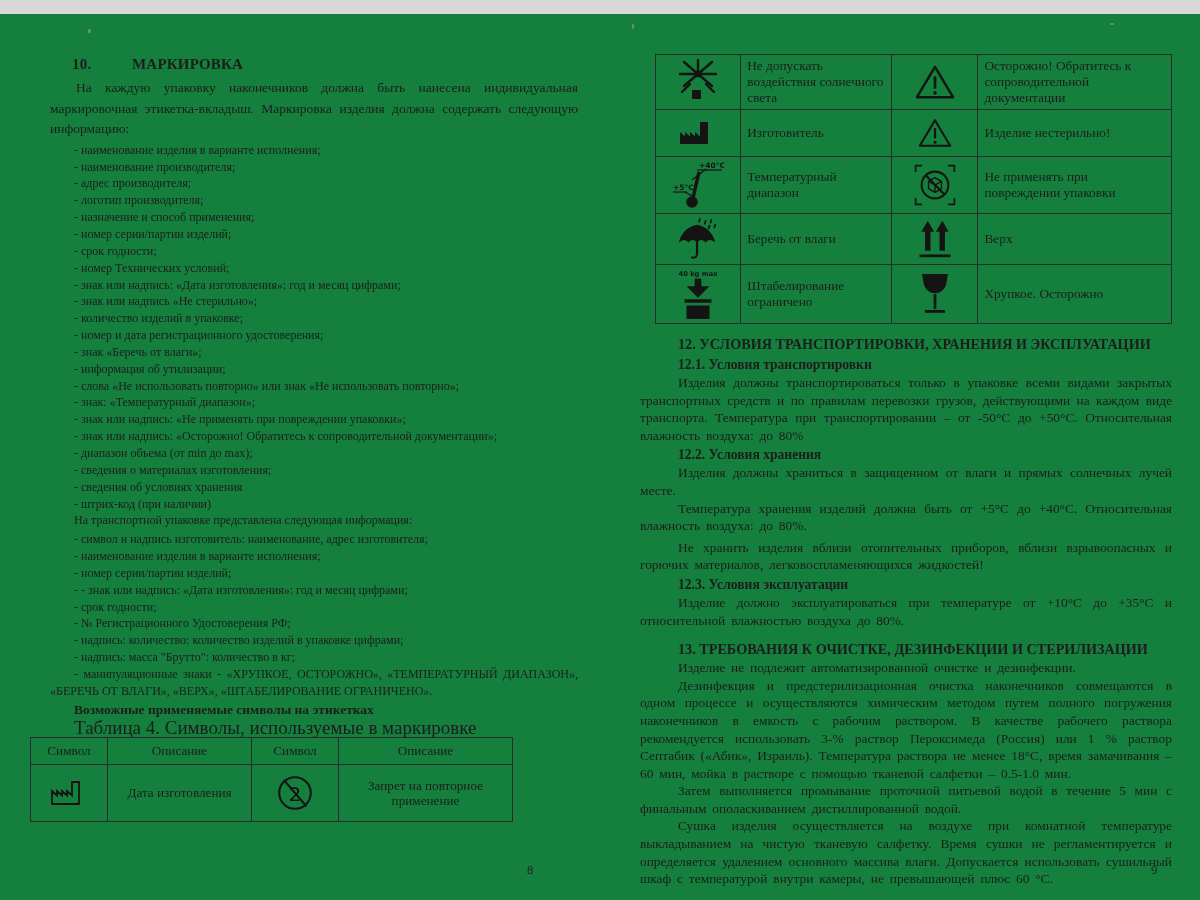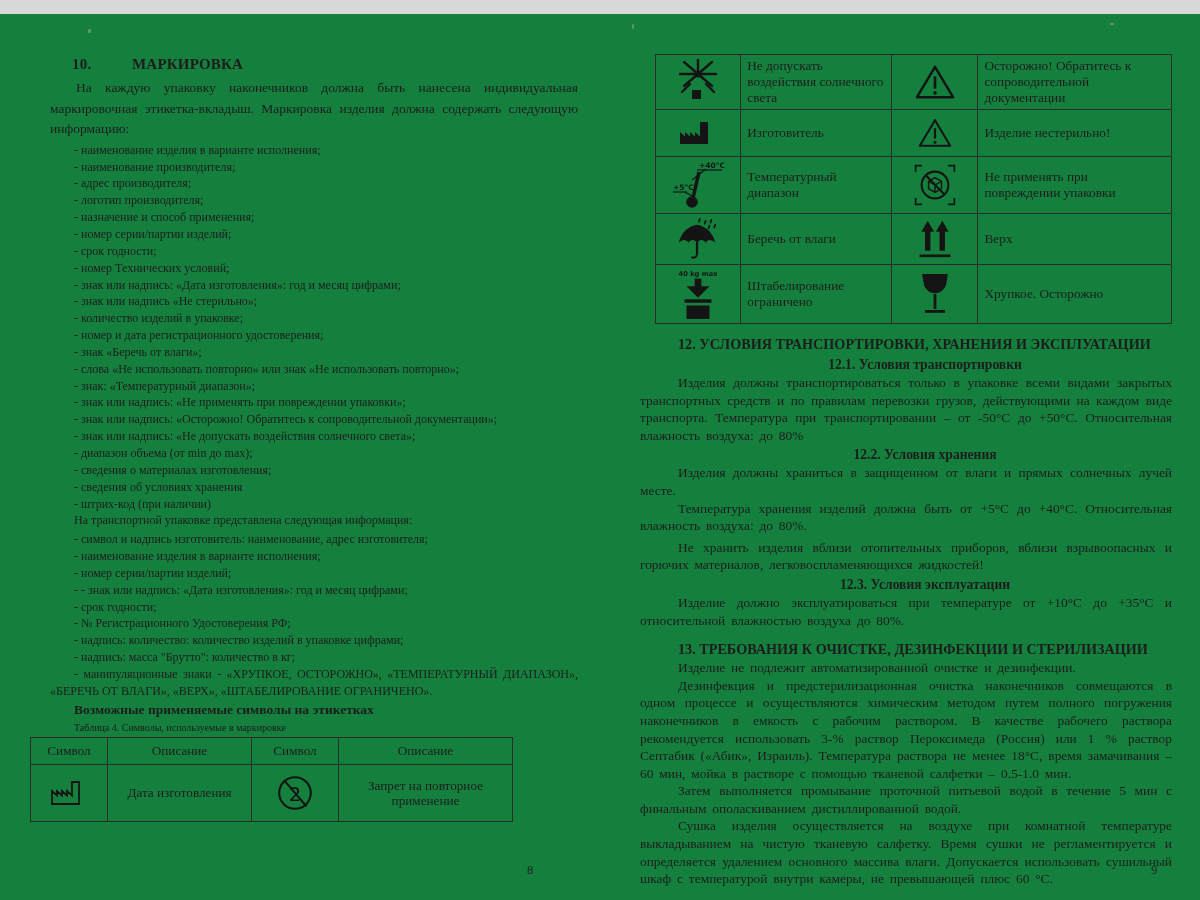--- a/index.html
+++ b/index.html
@@ -10,35 +10,35 @@
     margin-top:14px;
   }
   
   .page-left { position:absolute; left:50px; top:40px; width:528px; }
   .sec-heading { font-weight:bold; font-size:15px; padding-left:22px; line-height:21px; letter-spacing:.2px; }
   .sec-heading .num { display:inline-block; width:60px; }
   .intro { font-size:13.5px; line-height:20.6px; text-align:justify; text-indent:26px; word-spacing:3px; margin-top:3px; }
   .list-block { margin-top:2px; }
   .list-line { font-size:12px; line-height:16.85px; text-indent:24px; text-align:justify;font-family:Liberation Serif, serif; }
   .bold-line { font-weight:bold; font-size:13.5px; line-height:18px; text-indent:24px; margin-top:1px; }
-  .caption { font-size:10px; line-height:17.5px; text-indent:24px; }
+  .caption { font-size:19px; line-height:17.5px; text-indent:24px; }
   table.t4 { border-collapse:collapse; margin-left:-20px; margin-top:1px; }
   table.t4 th, table.t4 td {
     border:1.2px solid #2b2b2b; font-weight:normal; text-align:center;
     font-size:13.2px; line-height:15.5px; padding:2px 4px; vertical-align:middle;
   }
   
   .page-right { position:absolute; left:640px; top:40px; width:532px; }
   table.sym { border-collapse:collapse; margin-left:15px; }
   table.sym td {
     border:1.2px solid #2b2b2b; text-align:left; vertical-align:middle;
     font-size:13.3px; line-height:15.8px; padding:2px 6px;
   }
   .r-heading { font-weight:bold; font-size:14.2px; text-indent:38px; margin-top:11px; line-height:19px; }
-  .r-sub { font-weight:bold; font-size:13.6px; text-indent:38px; line-height:19px; margin-top:1px;text-align:center; }
+  .r-sub { font-weight:bold; font-size:13.6px; text-indent:38px; line-height:19px; margin-top:1px; }
   .r-para { font-size:13.4px; line-height:17.6px; text-align:justify; text-indent:38px; word-spacing:2.5px; }
   .gap-s { margin-top:4px; }
   
   .page-num { position:absolute; font-size:12.5px; color:#222; }
   .speck { position:absolute; background:#9a9a9a; opacity:.6; border-radius:1px; }
   svg.icon { display:block; margin:0 auto; }
   svg .stroke { stroke:#141414; fill:none; }
   svg .fill { fill:#141414; stroke:none; }
   svg text { font-family:"DejaVu Sans", sans-serif; fill:#141414; }
 </style>
@@ -66,25 +66,25 @@
         <div class="list-line">- логотип производителя;</div>
         <div class="list-line">- назначение и способ применения;</div>
         <div class="list-line">- номер серии/партии изделий;</div>
         <div class="list-line">- срок годности;</div>
         <div class="list-line">- номер Технических условий;</div>
         <div class="list-line">- знак или надпись: «Дата изготовления»: год и месяц цифрами;</div>
         <div class="list-line">- знак или надпись «Не стерильно»;</div>
         <div class="list-line">- количество изделий в упаковке;</div>
         <div class="list-line">- номер и дата регистрационного удостоверения;</div>
         <div class="list-line">- знак «Беречь от влаги»;</div>
+        <div class="list-line">- информация об утилизации;</div>
         <div class="list-line">- слова «Не использовать повторно» или знак «Не использовать повторно»;</div>
         <div class="list-line">- знак: «Температурный диапазон»;</div>
         <div class="list-line">- знак или надпись: «Не применять при повреждении упаковки»;</div>
         <div class="list-line">- знак или надпись: «Осторожно! Обратитесь к сопроводительной документации»;</div>
-        <div class="list-line">- знак или надпись: «Не допускать воздействия солнечного света»;</div>
         <div class="list-line">- диапазон объема (от min до max);</div>
         <div class="list-line">- сведения о материалах изготовления;</div>
         <div class="list-line">- сведения об условиях хранения</div>
         <div class="list-line">- штрих-код (при наличии)</div>
       </div>
 
     <div class="list-line">На транспортной упаковке представлена следующая информация:</div>
 
     <div class="list-block">
         <div class="list-line">- символ и надпись изготовитель: наименование, адрес изготовителя;</div>

